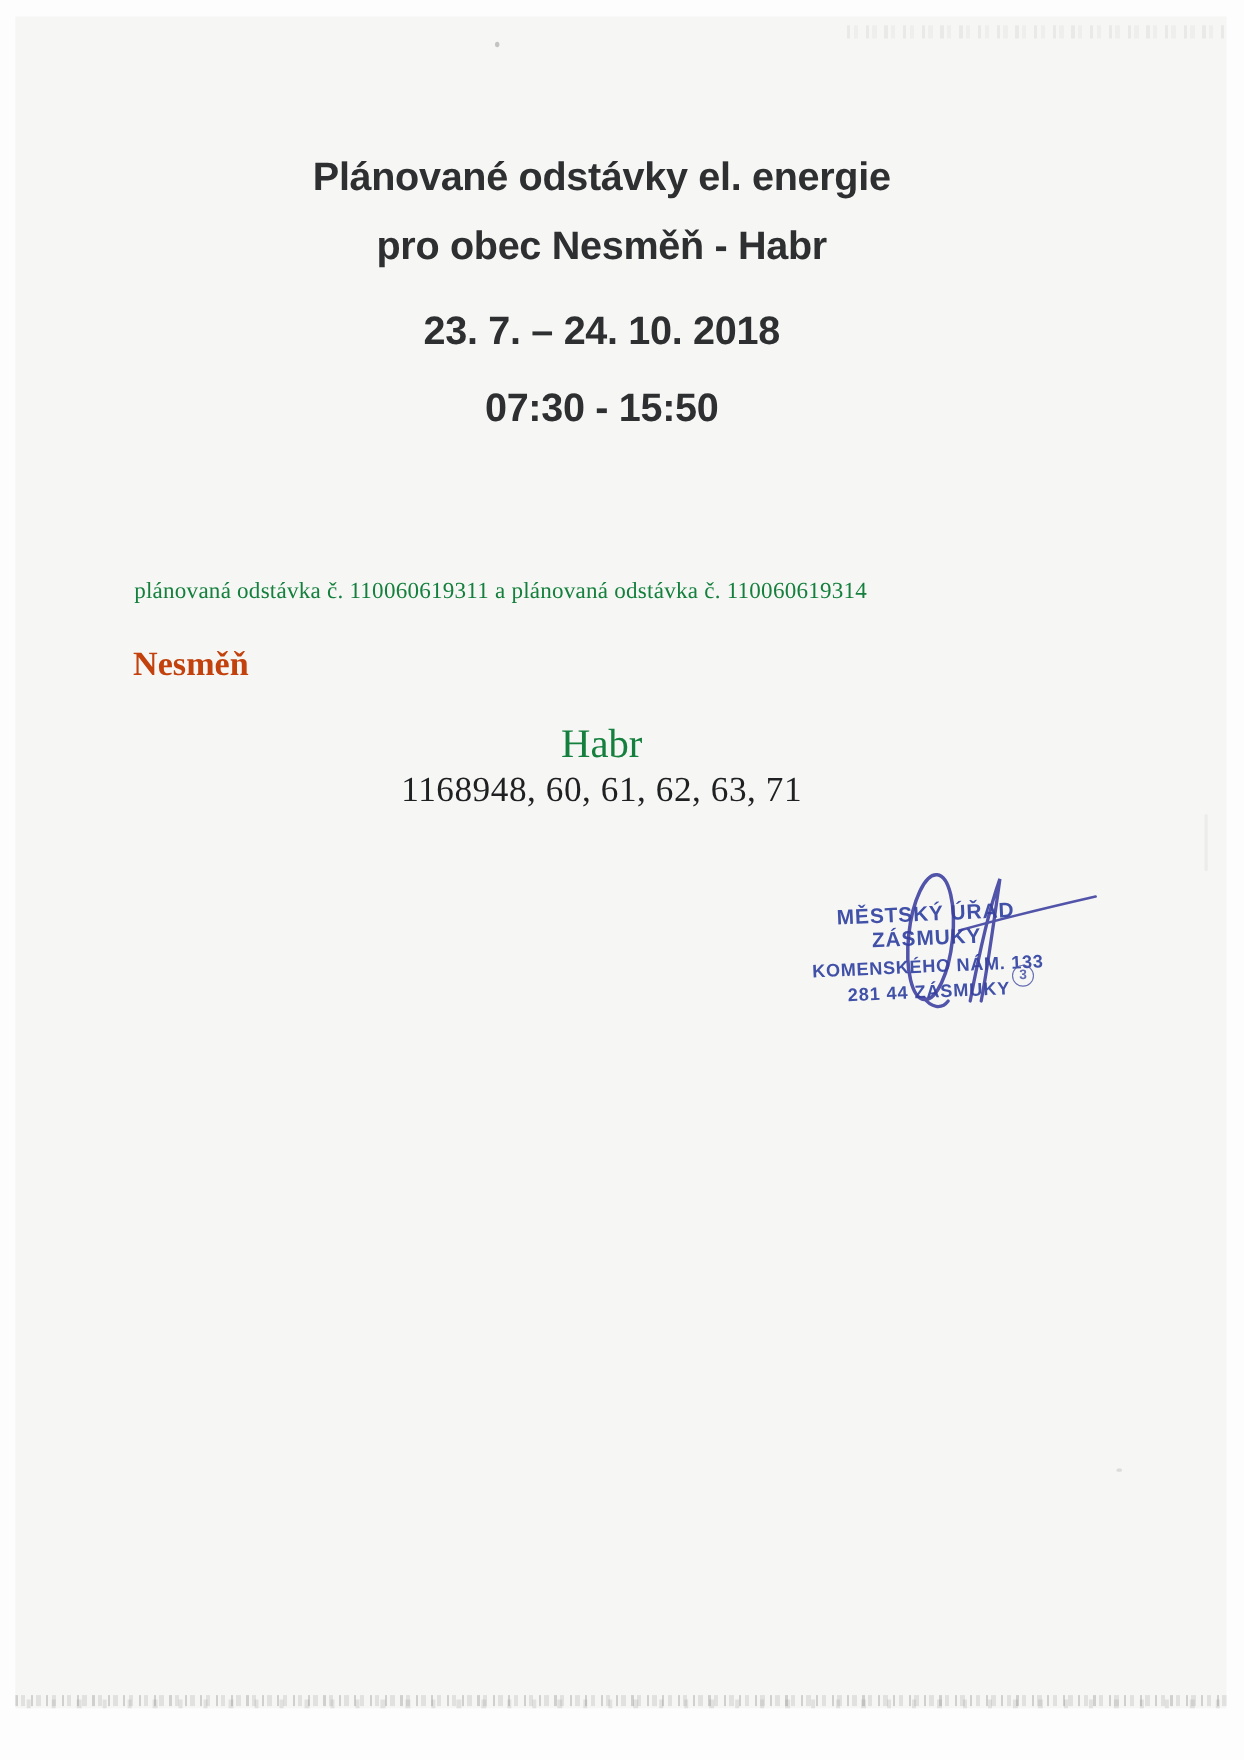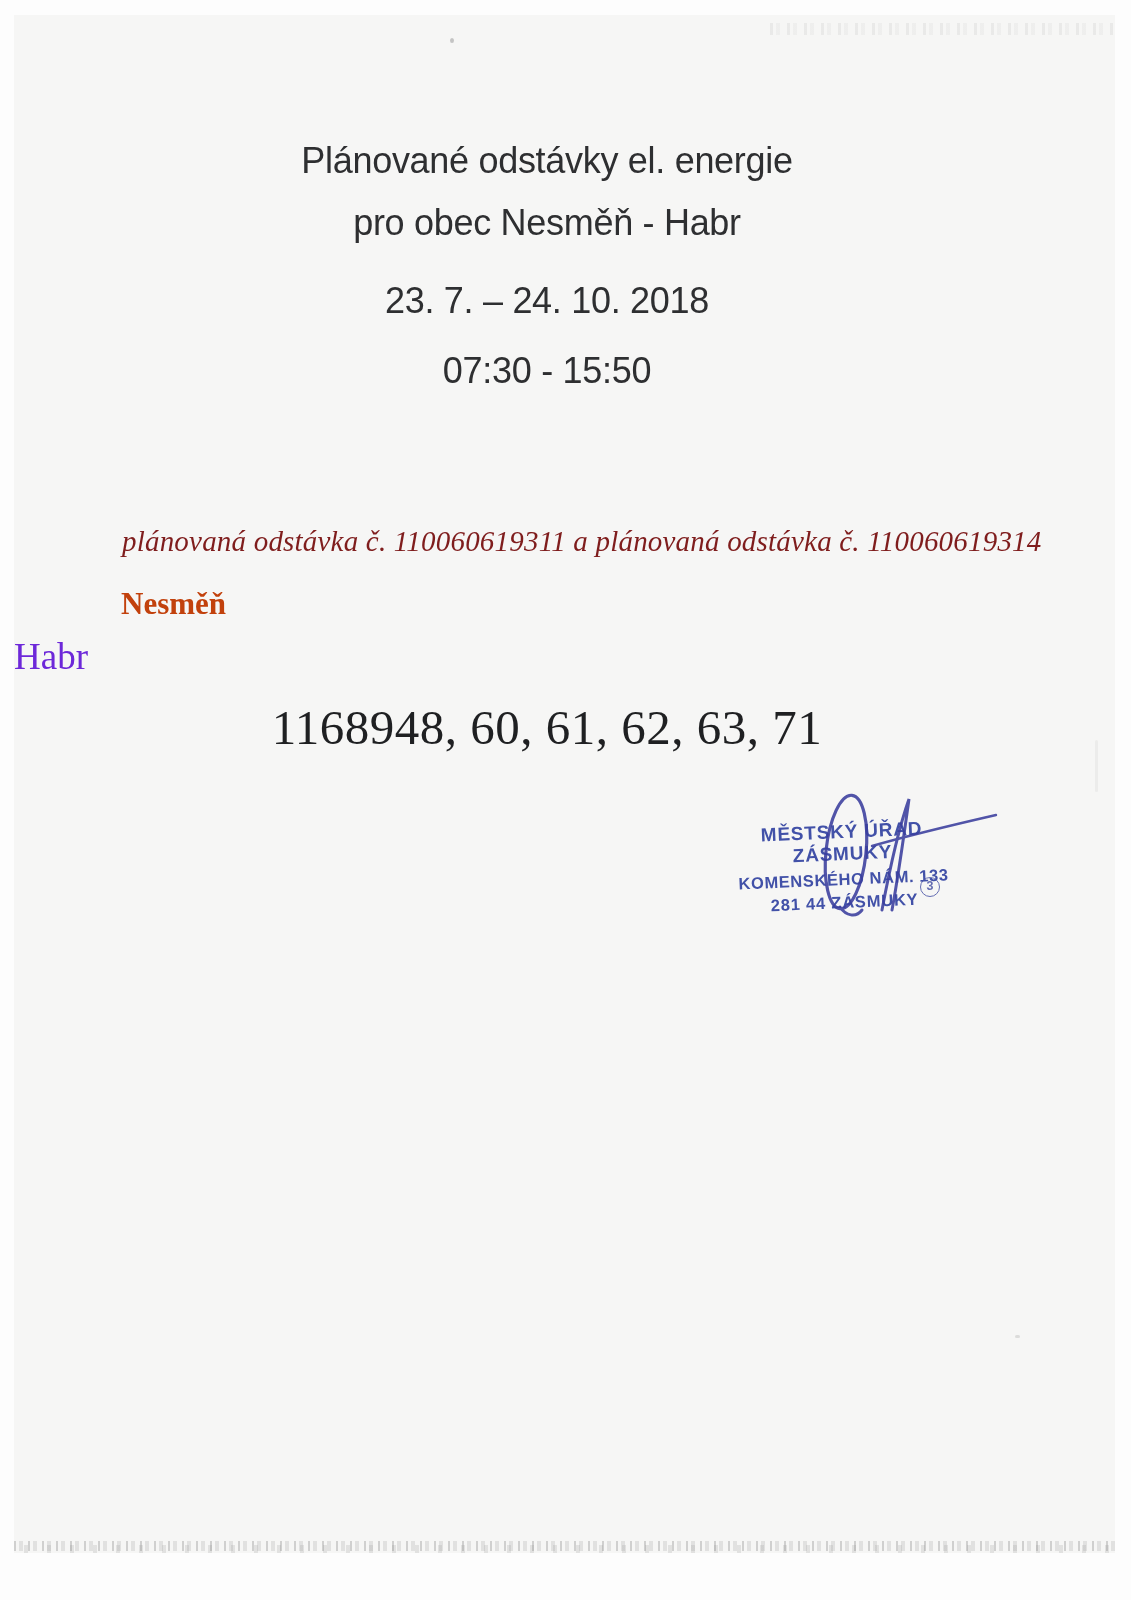--- a/index.html
+++ b/index.html
@@ -50,45 +50,45 @@
   .vline-artifact {
     position:absolute; left:1081px; top:725px;
     width:3px; height:52px;
     background:#ececeb; border-radius:2px;
   }
 
   
   .heading { position:absolute; left:0; top:0; width:1066px; text-align:center; }
   .heading .hline {
     position:absolute; left:0; width:100%;
-    font-weight:400; font-size:36px; letter-spacing:-0.3px;
+    font-weight:700; font-size:36px; letter-spacing:-0.3px;
     color:#2e2f31;
   }
   .hl-0 { top:125px; }
   .hl-1 { top:187px; }
   .hl-2 { top:265px; }
   .hl-3 { top:335px; }
 
   
   .serif { font-family:"Liberation Serif", serif; }
   .outage-ref {
     position:absolute; left:108px; top:510px;
-    font-size:29px; color:#7f1d1d; letter-spacing:.2px;font-style:italic;
+    font-size:21px; color:#15803d; letter-spacing:.2px;
   }
   .village {
     position:absolute; left:107px; top:571px;
     font-size:31px; font-weight:700; color:#c2410c;
   }
   .locality {
-    position:absolute; left:0; top:620px; width:1066px;
-    text-align:left; font-size:37px; color:#6d28d9;
+    position:absolute; left:0; top:640px; width:1066px;
+    text-align:center; font-size:37px; color:#15803d;
   }
   .house-numbers {
     position:absolute; left:0; top:684px; width:1066px;
-    text-align:center; font-size:49px; color:#1f2022; letter-spacing:.5px;
+    text-align:center; font-size:32px; color:#1f2022; letter-spacing:.5px;
   }
 
   
   .stamp {
     position:absolute; left:714px; top:806px; width:230px;
     transform:rotate(-2.5deg);
     text-align:center;
     color:#3344a2;
     font-weight:700;
     opacity:.92;

